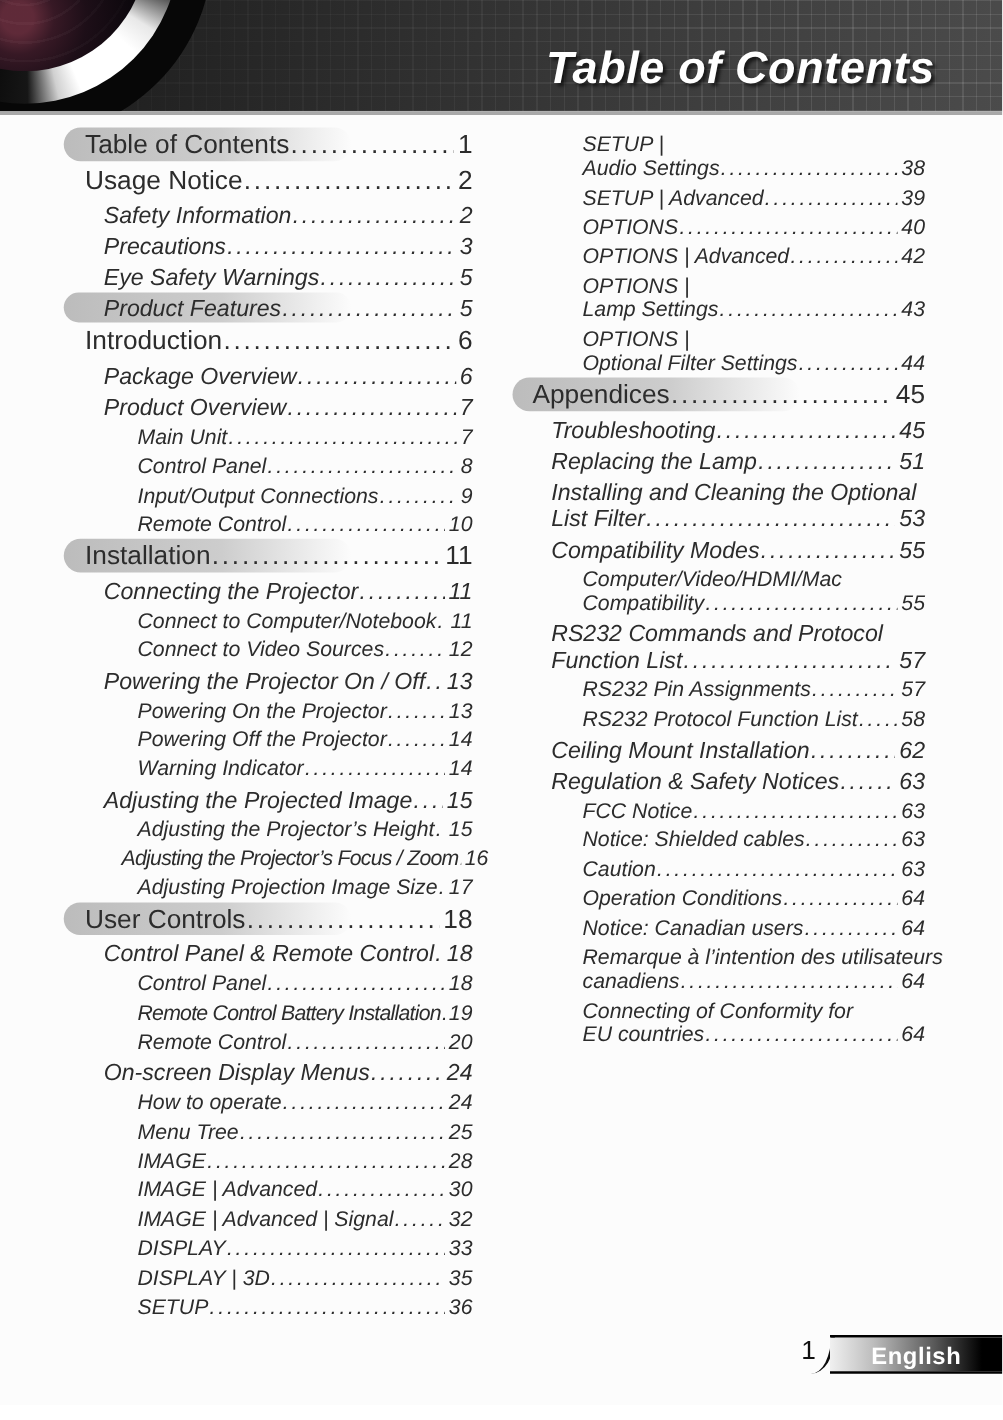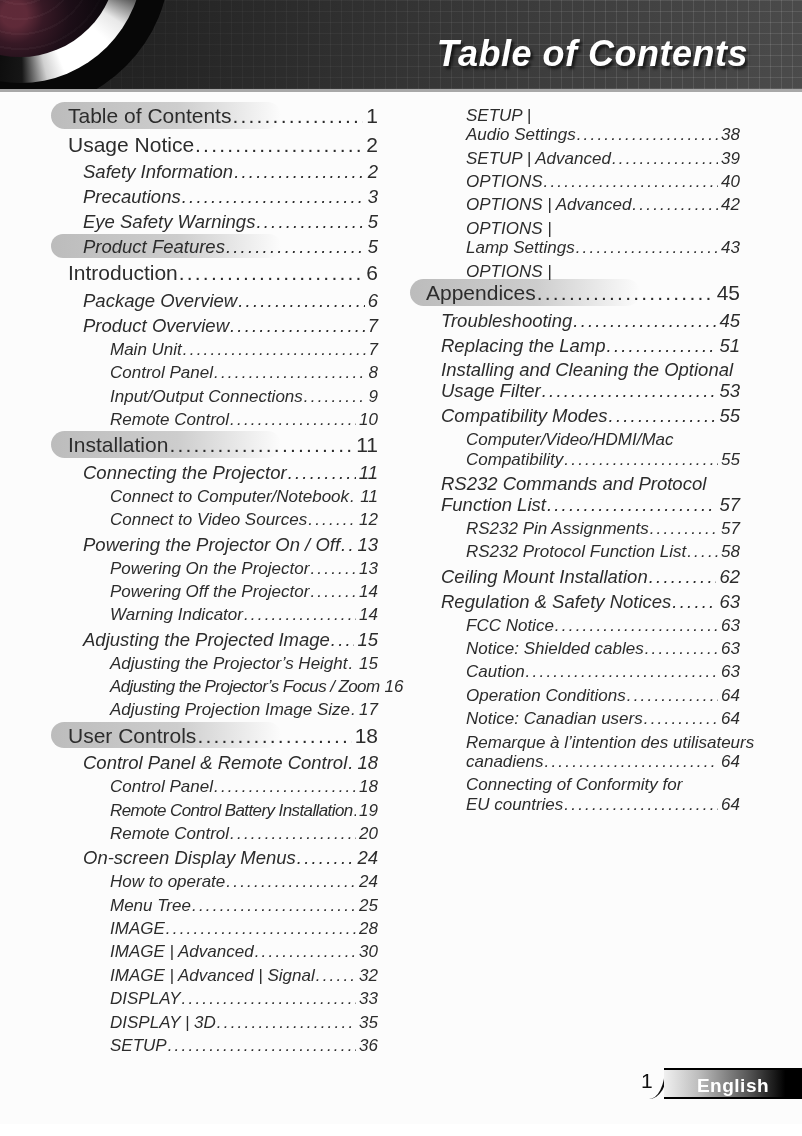--- a/index.html
+++ b/index.html
@@ -42,21 +42,21 @@
   .row .dots{flex:1;overflow:hidden;white-space:nowrap;position:relative;z-index:1;padding:0 1px;}
   .row .dots::after{content:"..................................................................................................................................";letter-spacing:2.2px;}
   .row .p{padding-left:3px;position:relative;z-index:1;}
   .lv1{font-size:21px;margin-bottom:6px;margin-top:1px;}
   .lv2{font-size:18.5px;font-style:italic;margin-bottom:5px;align-items:flex-end;}
   .lv3{font-size:17px;font-style:italic;margin-bottom:5px;}
   .nod{margin-bottom:1px;}
   .cond .t{letter-spacing:-0.6px;}
   .col.left .lv1{padding-left:20px;}
   .col.left .lv2{padding-left:35px;}
-  .col.left .lv3{padding-left:62px;}
+  .col.left .lv3{padding-left:62px;justify-content:center;}
   .col.right .lv1{padding-left:16px;}
   .col.right .lv2{padding-left:31px;}
   .col.right .lv3{padding-left:56px;}
   .hl::before{content:"";position:absolute;left:3px;top:-3px;bottom:-1px;width:230px;
        border-radius:14px;z-index:0;
        background:linear-gradient(90deg,#bcbcbc 0%,#cdcdcd 55%,rgba(238,238,238,0) 100%);}
   .col.right .hl::before{left:0;}
 
   
   .pgnum{position:absolute;left:641px;top:1069px;font-size:21px;color:#101010;}
@@ -310,40 +310,45 @@
           <span class="t">OPTIONS |</span>
         </div>
         <div class="row lv3">
           <span class="t">Lamp Settings</span>
           <span class="dots"></span>
           <span class="p">43</span>
         </div>
         <div class="row lv3 nod">
           <span class="t">OPTIONS |</span>
         </div>
+        <div class="row lv3">
+          <span class="t">Optional Filter Settings</span>
+          <span class="dots"></span>
+          <span class="p">44</span>
+        </div>
         <div class="row lv1 hl">
           <span class="t">Appendices</span>
           <span class="dots"></span>
           <span class="p">45</span>
         </div>
         <div class="row lv2">
           <span class="t">Troubleshooting</span>
           <span class="dots"></span>
           <span class="p">45</span>
         </div>
         <div class="row lv2">
           <span class="t">Replacing the Lamp</span>
           <span class="dots"></span>
           <span class="p">51</span>
         </div>
         <div class="row lv2 nod">
           <span class="t">Installing and Cleaning the Optional</span>
         </div>
         <div class="row lv2">
-          <span class="t">Usage Filter</span>
+          <span class="t">List Filter</span>
           <span class="dots"></span>
           <span class="p">53</span>
         </div>
         <div class="row lv2">
           <span class="t">Compatibility Modes</span>
           <span class="dots"></span>
           <span class="p">55</span>
         </div>
         <div class="row lv3 nod">
           <span class="t">Computer/Video/HDMI/Mac</span>

